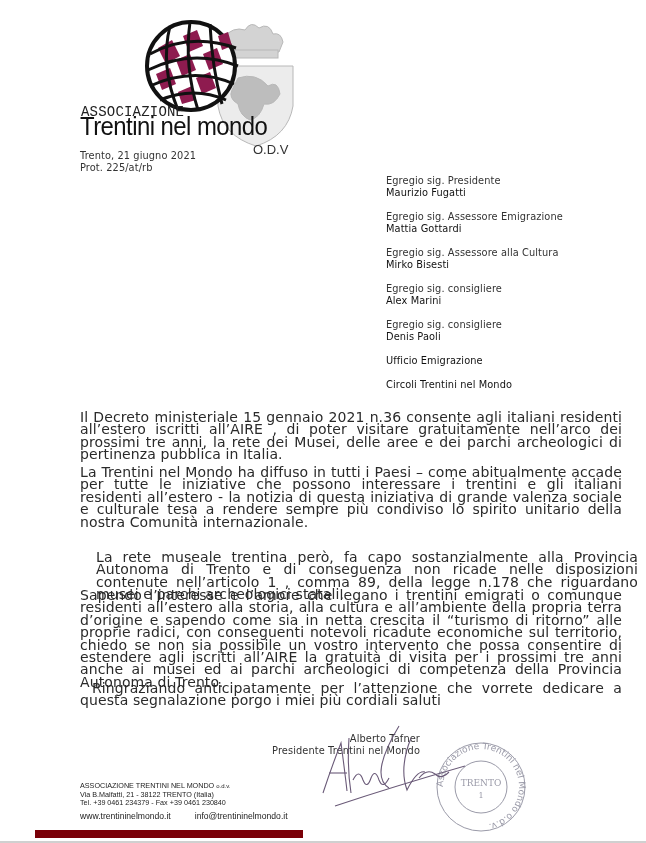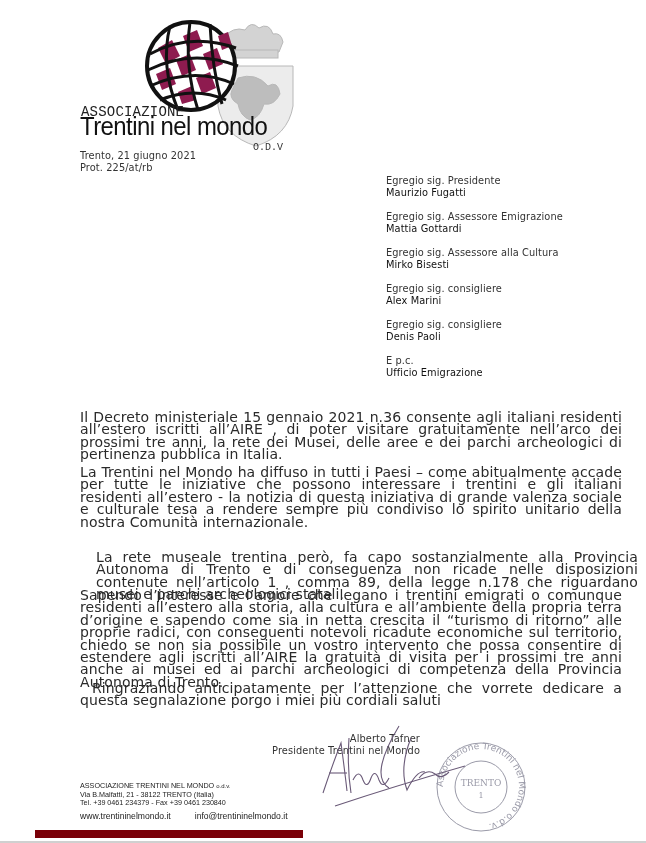--- a/index.html
+++ b/index.html
@@ -16,21 +16,21 @@
     position: absolute; left: 3px; top: 96px;
     font-family: Liberation Mono, monospace; font-size: 14px; letter-spacing: 0.2px; color: #222;
   }
   .logo-name {
     position: absolute; left: 2px; top: 103px;
     font-family: "Liberation Sans", sans-serif; font-size: 26px; letter-spacing: -0.6px; color: #111;
     transform: scaleX(0.92); transform-origin: left top;
   }
   .logo-odv {
     position: absolute; left: 175px; top: 134px;
-    font-family: Liberation Mono, monospace; font-size: 10px; color: #333; text-align: center;
+    font-family: Liberation Sans, sans-serif; font-size: 13px; color: #333; text-align: center;
   }
 
   .small { font-size: 9.8px; line-height: 12px; letter-spacing: 0.1px; }
   .dateblock { left: 80px; top: 150px; color: #333; }
 
   .recipients { left: 386px; top: 175px; width: 230px; }
   .recip { margin-bottom: 12px; }
   .recip .role { color: #333; }
   .recip .name { color: #111; }
 
@@ -121,22 +121,24 @@
   </div>
   <div class="recip">
     <div class="role">Egregio sig. consigliere</div>
     <div class="name">Alex Marini</div>
   </div>
   <div class="recip">
     <div class="role">Egregio sig. consigliere</div>
     <div class="name">Denis Paoli</div>
   </div>
   <div class="recip">
-    <div class="role">E p.c.</div>
     <div class="name">Ufficio Emigrazione</div>
+  </div>
+  <div class="recip">
+    <div class="name">Circoli Trentini nel Mondo</div>
   </div>
 </div>
 
 <p id="p1" class="abs body-text" style="margin:0">Il Decreto ministeriale 15 gennaio 2021 n.36 consente agli italiani residenti all’estero iscritti all’AIRE , di poter visitare gratuitamente nell’arco dei prossimi tre anni, la rete dei Musei, delle aree e dei parchi archeologici di pertinenza pubblica in Italia.</p>
 <p id="p2" class="abs body-text" style="margin:0">La Trentini nel Mondo ha diffuso in tutti i Paesi – come abitualmente accade per tutte  le iniziative che possono interessare  i trentini e gli italiani residenti all’estero -  la notizia di questa iniziativa di grande valenza sociale e culturale tesa a rendere sempre più condiviso lo spirito unitario della nostra Comunità internazionale.</p>
 <p id="p3" class="abs body-text" style="margin:16px">La rete museale trentina però, fa capo sostanzialmente alla Provincia Autonoma di Trento e di conseguenza non ricade  nelle disposizioni contenute nell’articolo 1 , comma 89, della legge n.178 che riguardano musei e parchi archeologici statali.</p>
 <p id="p4" class="abs body-text" style="margin:0">Sapendo l’interesse e l’amore che legano i trentini emigrati o comunque residenti all’estero alla storia, alla cultura e all’ambiente della propria terra d’origine e sapendo come sia in netta crescita il “turismo di ritorno” alle proprie radici, con conseguenti notevoli ricadute economiche sul territorio, chiedo se non sia possibile un vostro intervento che possa consentire di estendere agli iscritti all’AIRE  la gratuità di visita per i prossimi tre anni anche ai musei ed ai parchi archeologici di competenza  della Provincia Autonoma di Trento.</p>
 <p id="p5" class="abs body-text" style="margin:0">Ringraziando anticipatamente per l’attenzione che vorrete dedicare a questa segnalazione porgo i miei più cordiali saluti</p>
 
 <svg id="stamp" class="abs" viewBox="0 0 110 100">

